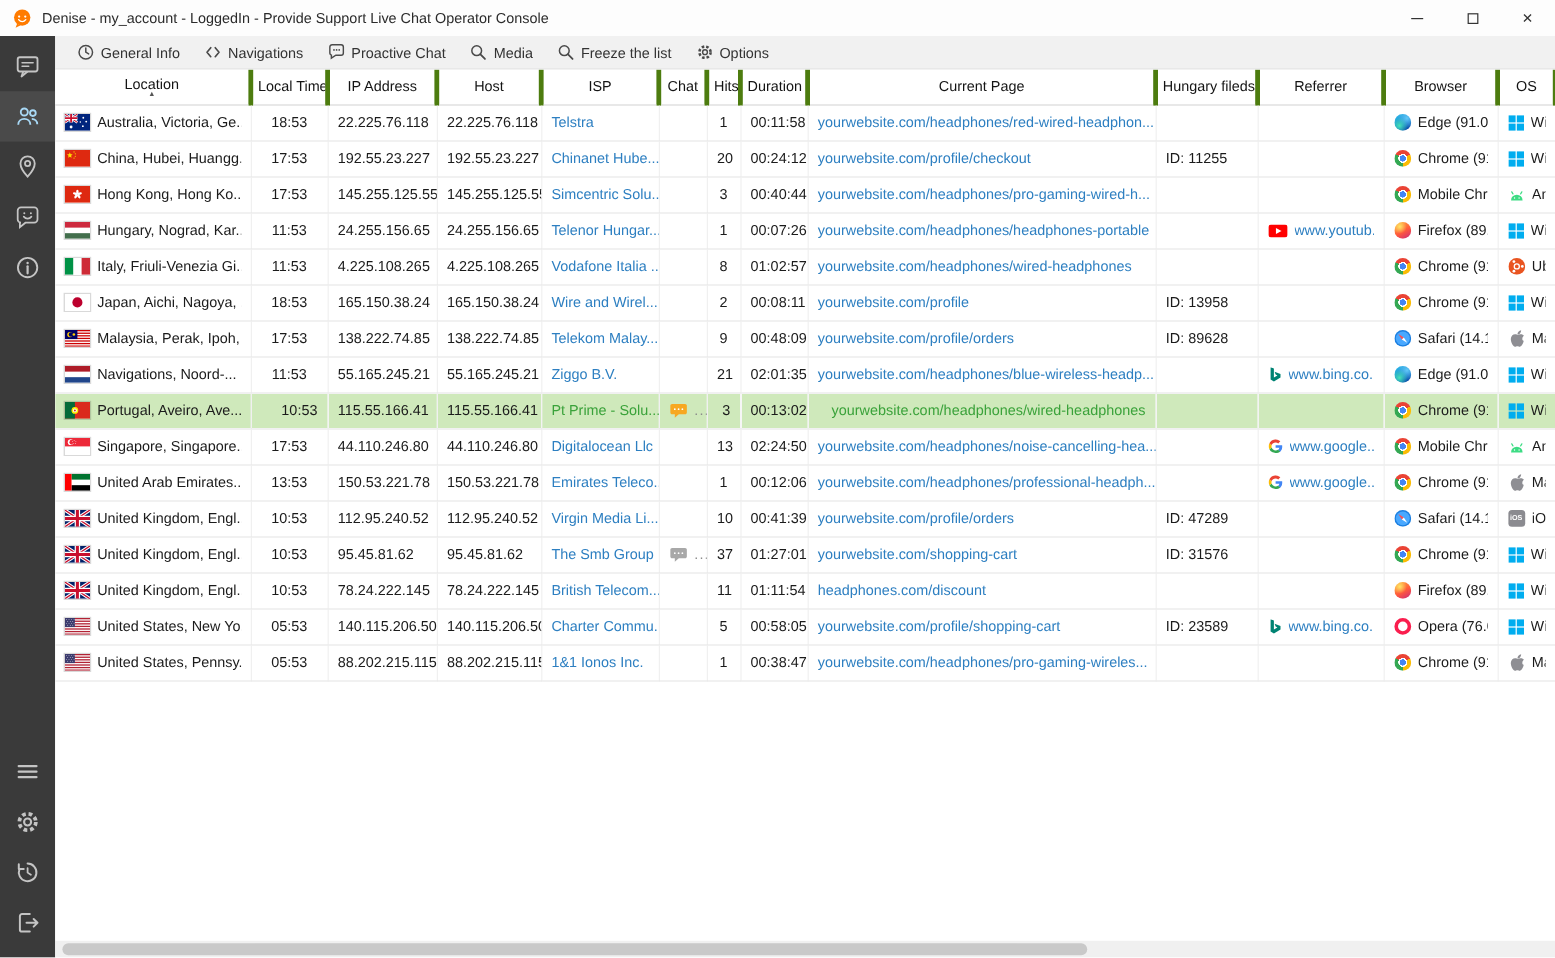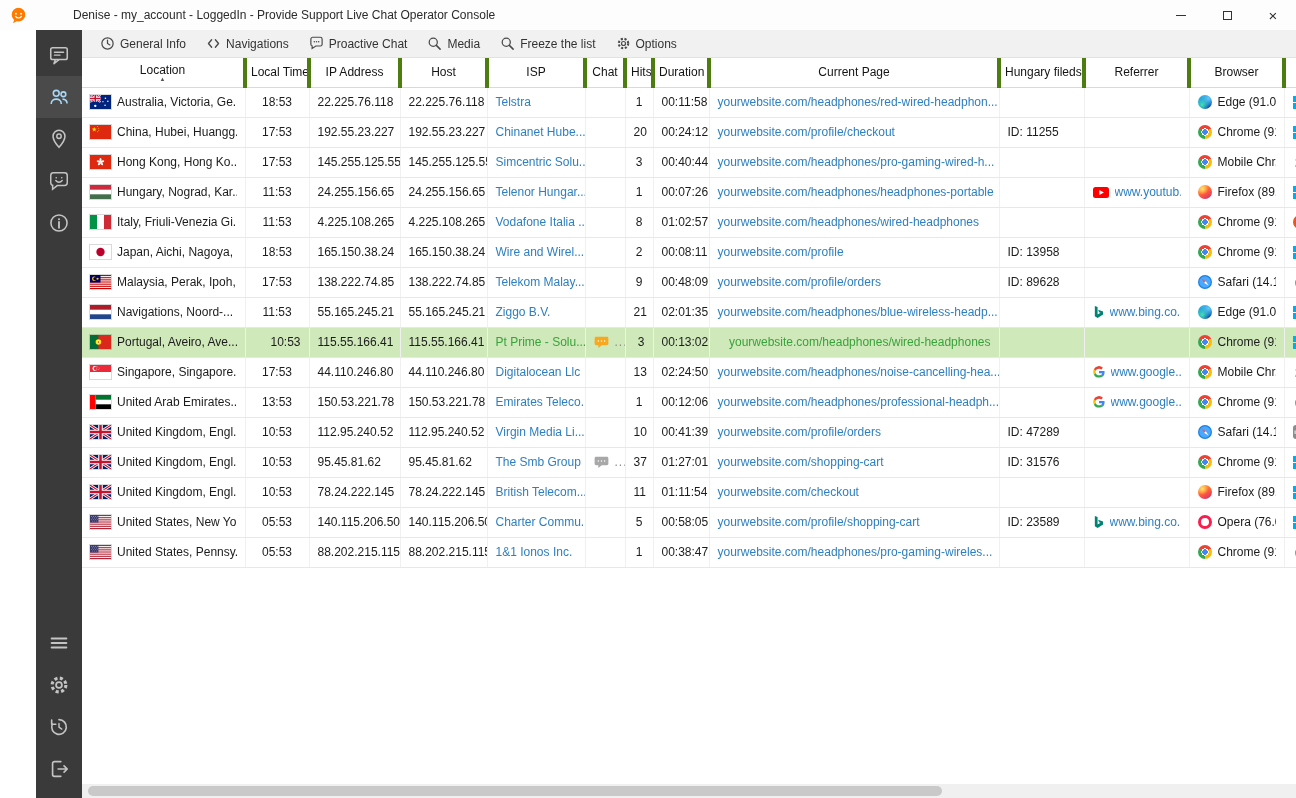--- a/index.html
+++ b/index.html
@@ -1,29 +1,29 @@
 <!DOCTYPE html>
 <html style="--link: #2d7fc1; --sel-bg: #cfe9bb; --sel-link: #3aa23a;"><head>
 <meta charset="utf-8">
 <style>
   * { box-sizing: border-box; margin: 0; padding: 0; }
   html,body { width:1296px; height:798px; overflow:hidden; background:#fff;
     font-family:"Liberation Sans","DejaVu Sans",sans-serif; font-size:12px; color:#1b1b1b; }
 
   
-  .titlebar { height:30px; display:flex; align-items:center; background:#fdfdfd; padding-left:10px;gap:38px; }
+  .titlebar { height:30px; display:flex; align-items:center; background:#fdfdfd; padding-left:10px; }
   .title-text { margin-left:8px; color:#2b2b2b; white-space:nowrap; }
   .win-controls { margin-left:auto; display:flex; height:100%; }
   .win-btn { width:46px; display:flex; align-items:center; justify-content:center; cursor:default; }
   .min-glyph { width:10px; height:1px; background:#333; display:block; }
   .max-glyph { width:9px; height:9px; border:1px solid #333; display:block; }
   .close-glyph { font-size:15px; color:#333; line-height:1; }
 
   
-  .main { display:flex; height:768px;padding-left:36px; }
+  .main { display:flex; height:768px; }
   .sidebar { width:46px; background:#3a3a3a; display:flex; flex-direction:column; flex:0 0 46px; }
   .side-top { display:flex; flex-direction:column; padding-top:4px; }
   .side-bottom { margin-top:auto; display:flex; flex-direction:column; padding-bottom:8px; }
   .side-btn { height:42px; display:flex; align-items:center; justify-content:center; }
   .side-btn.active { background:#4a4a4a; }
   .content { flex:1; display:flex; flex-direction:column; min-width:0; }
 
   
   .toolbar { height:28px; background:#f1f1f1; border-bottom:1px solid #e2e2e2;
     display:flex; align-items:center; padding-left:8px; }
@@ -903,21 +903,21 @@
                   <span class="txt">United Kingdom, Engl...</span>
                 </div>
               </td>
               <td class="center">10:53</td>
               <td>78.24.222.145</td>
               <td>78.24.222.145</td>
               <td><span class="link">British Telecom...</span></td>
               <td></td>
               <td class="center">11</td>
               <td class="center">01:11:54</td>
-              <td><span class="link">yourwebsite.com/checkout</span></td>
+              <td><span class="link">headphones.com/discount</span></td>
               <td></td>
               <td></td>
               <td>
                 <div class="cell-flex">
                   <span class="bicon bi-firefox"></span>
                   <span class="txt">Firefox (89...</span>
                 </div>
               </td>
               <td>
                 <div class="cell-flex">

